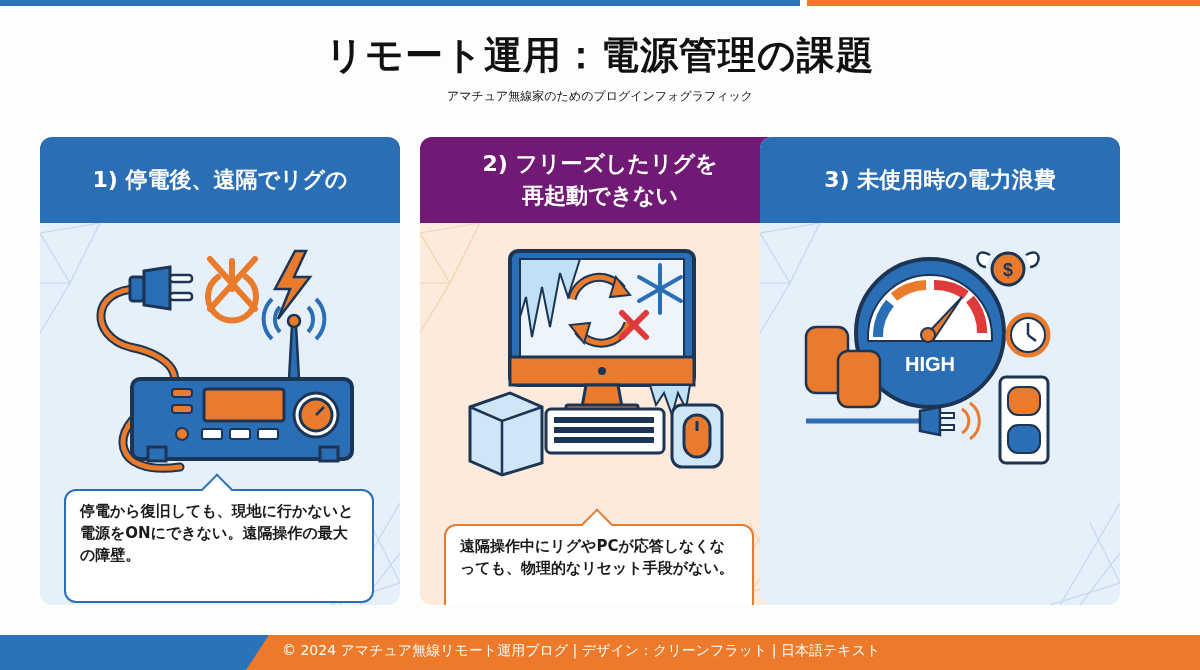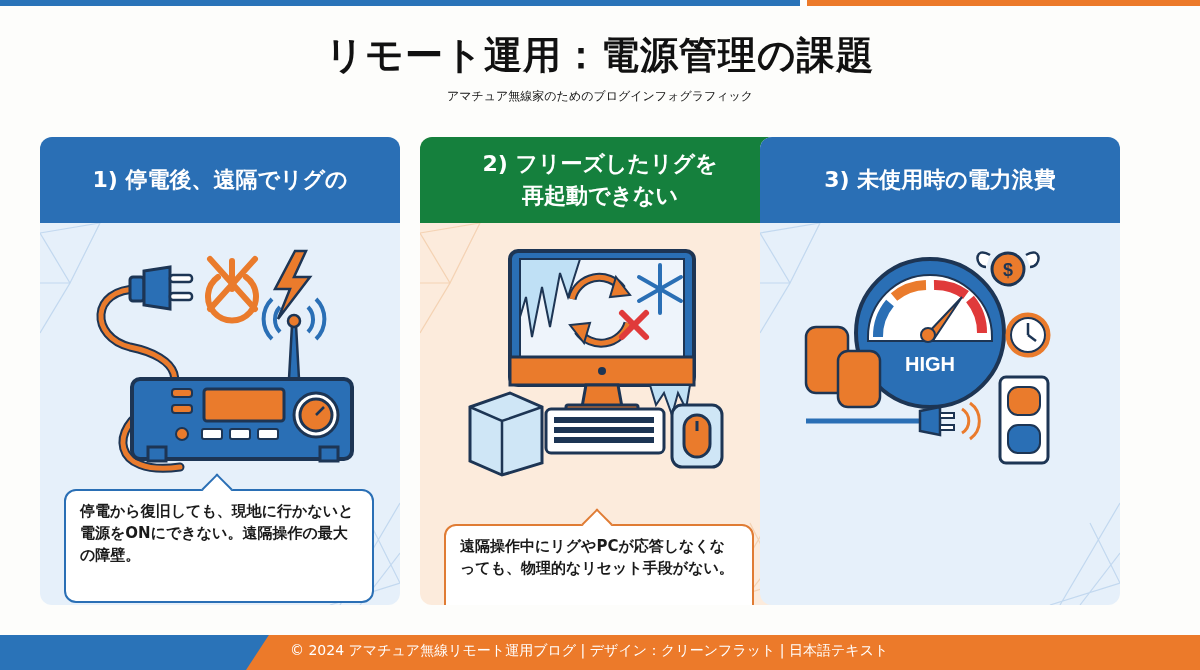--- a/index.html
+++ b/index.html
@@ -13,39 +13,39 @@
            font-size: 38px; font-weight: bold; letter-spacing: 1px; color: #111; }
   .subtitle { position: absolute; left: 0; top: 88px; width: 1200px; text-align: center;
               font-size: 12px; color: #111; }
 
   .panel { position: absolute; top: 137px; width: 360px; height: 468px; border-radius: 12px; overflow: hidden; }
   .panel.blue { background: #e6f0fa; }
   .panel.orange { background: #fcebdc; }
   .panel .head { height: 86px; display: flex; align-items: center; justify-content: center;
                  text-align: center; color: #fff; font-size: 22px; font-weight: bold; line-height: 32px; padding: 0 16px; }
   .panel.blue .head { background: #2a6fb5; }
-  .panel.orange .head { background: #15803d; }
+  .panel.orange .head { background: #701a75; }
 
   .bgpattern { position: absolute; left: 0; top: 86px; width: 360px; height: 382px; }
 
   .illus { position: absolute; left: 30px; top: 100px; width: 300px; height: 240px; }
 
   .bubble { position: absolute; left: 24px; top: 352px; width: 310px; height: 114px;
             background: #fff; border-radius: 12px; border: 2.5px solid #2a6fb5;
             padding: 9px 14px; font-size: 15px; font-weight: bold; line-height: 22px; color: #1a1a1a; }
   .panel.orange .bubble { border-color: #e07c34; margin-top: 35px; }
   .bubble .tail { position: absolute; top: -13px; left: 140px; width: 22px; height: 22px; background: #fff;
                   border-left: 2.5px solid #2a6fb5; border-top: 2.5px solid #2a6fb5; transform: rotate(45deg); }
   .panel.orange .bubble .tail { border-color: #e07c34; }
 
   .footer-blue { position: absolute; left: 0; top: 635px; width: 270px; height: 35px; background: #2a73b8;
                  clip-path: polygon(0 0, 100% 0, 92% 100%, 0 100%); }
   .footer-orange { position: absolute; left: 246px; top: 635px; width: 954px; height: 35px; background: #ec7a2a;
                    clip-path: polygon(2.4% 0, 100% 0, 100% 100%, 0 100%); }
-  .footer-text { position: absolute; left: 290px; top: 642px; color: #fff; font-size: 14px; white-space: nowrap; }
+  .footer-text { position: absolute; left: 282px; top: 642px; color: #fff; font-size: 14px; white-space: nowrap; }
 </style>
 </head>
 <body>
 
 <div class="topbar-blue"></div>
 <div class="topbar-orange"></div>
 
 <h1 class="title">リモート運用：電源管理の課題</h1>
 <div class="subtitle">アマチュア無線家のためのブログインフォグラフィック</div>
 

